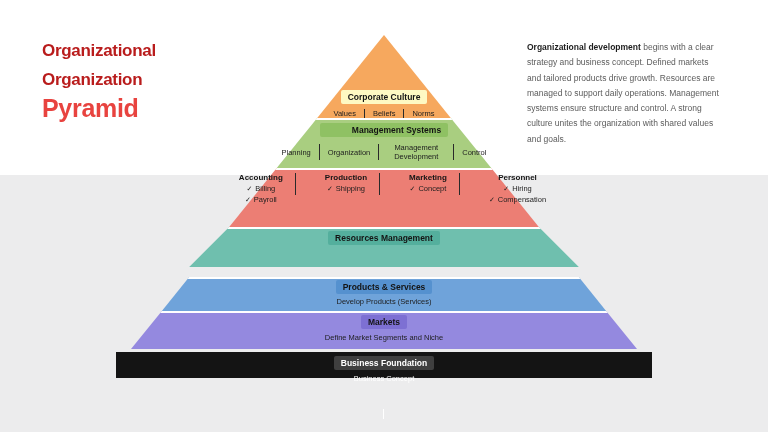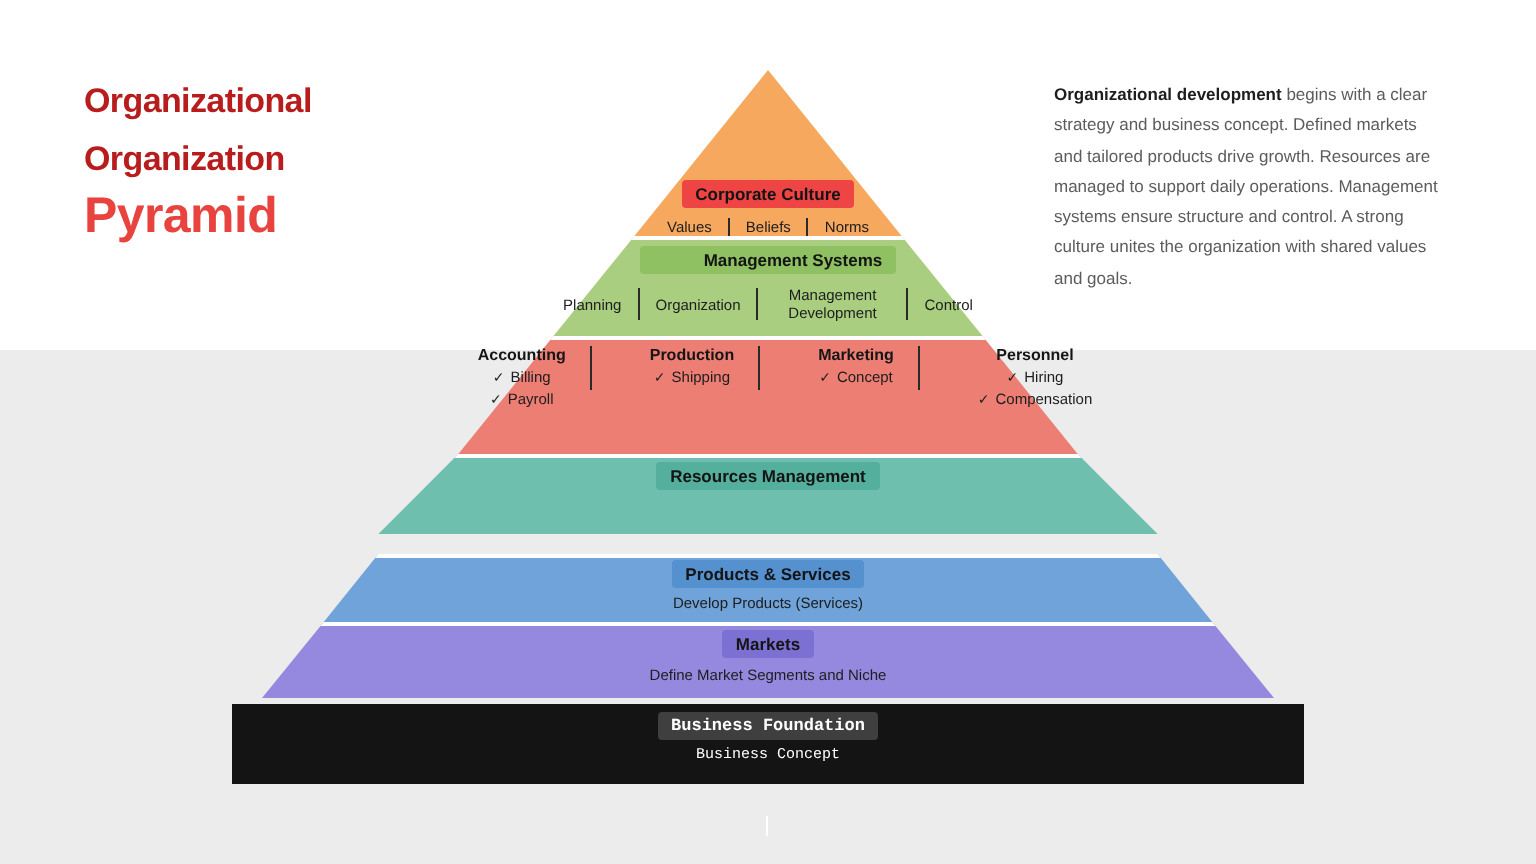--- a/index.html
+++ b/index.html
@@ -34,21 +34,21 @@
   .l2 .shape{clip-path:polygon(36.8% 0%, 63.2% 0%, 71.2% 100%, 28.8% 100%);border-top:2px solid #fff;}
   .layer.l3{top:133px;height:59px;}
   .l3 .shape{clip-path:polygon(28.8% 0%, 71.2% 0%, 80.6% 100%, 19.4% 100%);border-top:2px solid #fff;}
   .layer.l4{top:192px;height:40px;}
   .l4 .shape{clip-path:polygon(19.4% 0%, 80.6% 0%, 88.5% 100%, 11.5% 100%);border-top:2px solid #fff;}
   .layer.l5{top:242px;height:34px;}
   .l5 .shape{clip-path:polygon(11.5% 0%, 88.5% 0%, 93.9% 100%, 6.1% 100%);border-top:2px solid #fff;}
   .layer.l6{top:276px;height:38px;}
   .l6 .shape{clip-path:polygon(6.1% 0%, 93.9% 0%, 100% 100%, 0% 100%);border-top:2px solid #fff;}
 
-  .base{position:absolute;left:0;top:317px;width:536px;height:40px;font-family:Liberation Mono, monospace;}
+  .base{position:absolute;left:0;top:317px;width:536px;height:26px;}
   .base .content{padding-top:4px;gap:4px;}
 
   .chip{
     display:inline-block;padding:2px 7px;border-radius:2px;
     font-size:8.5px;font-weight:700;color:#141414;white-space:nowrap;
   }
   .chip.light{color:#ffffff;}
 
   .row{display:flex;align-items:center;justify-content:center;gap:8px;}
   .item{font-size:7.5px;color:#1d1d1d;white-space:nowrap;}
@@ -92,21 +92,21 @@
 </header>
 
 <p class="desc"><span class="lead">Organizational development</span><span> begins with a clear strategy and business concept. Defined markets and tailored products drive growth. Resources are managed to support daily operations. Management systems ensure structure and control. A strong culture unites the organization with shared values and goals.</span></p>
 
 <div class="pyramid-area">
   <div class="pyr">
 
     <div class="layer l1">
       <div class="shape" style="background: rgb(246, 168, 94);"></div>
       <div class="content">
-        <span class="chip" style="background: #ef4444;">Corporate Culture</span>
+        <span class="chip" style="background: #fef9c3;">Corporate Culture</span>
         <div class="row">
           <span class="item">Values</span>
           <span class="sep h9"></span>
           <span class="item">Beliefs</span>
           <span class="sep h9"></span>
           <span class="item">Norms</span>
         </div>
       </div>
     </div>
 

